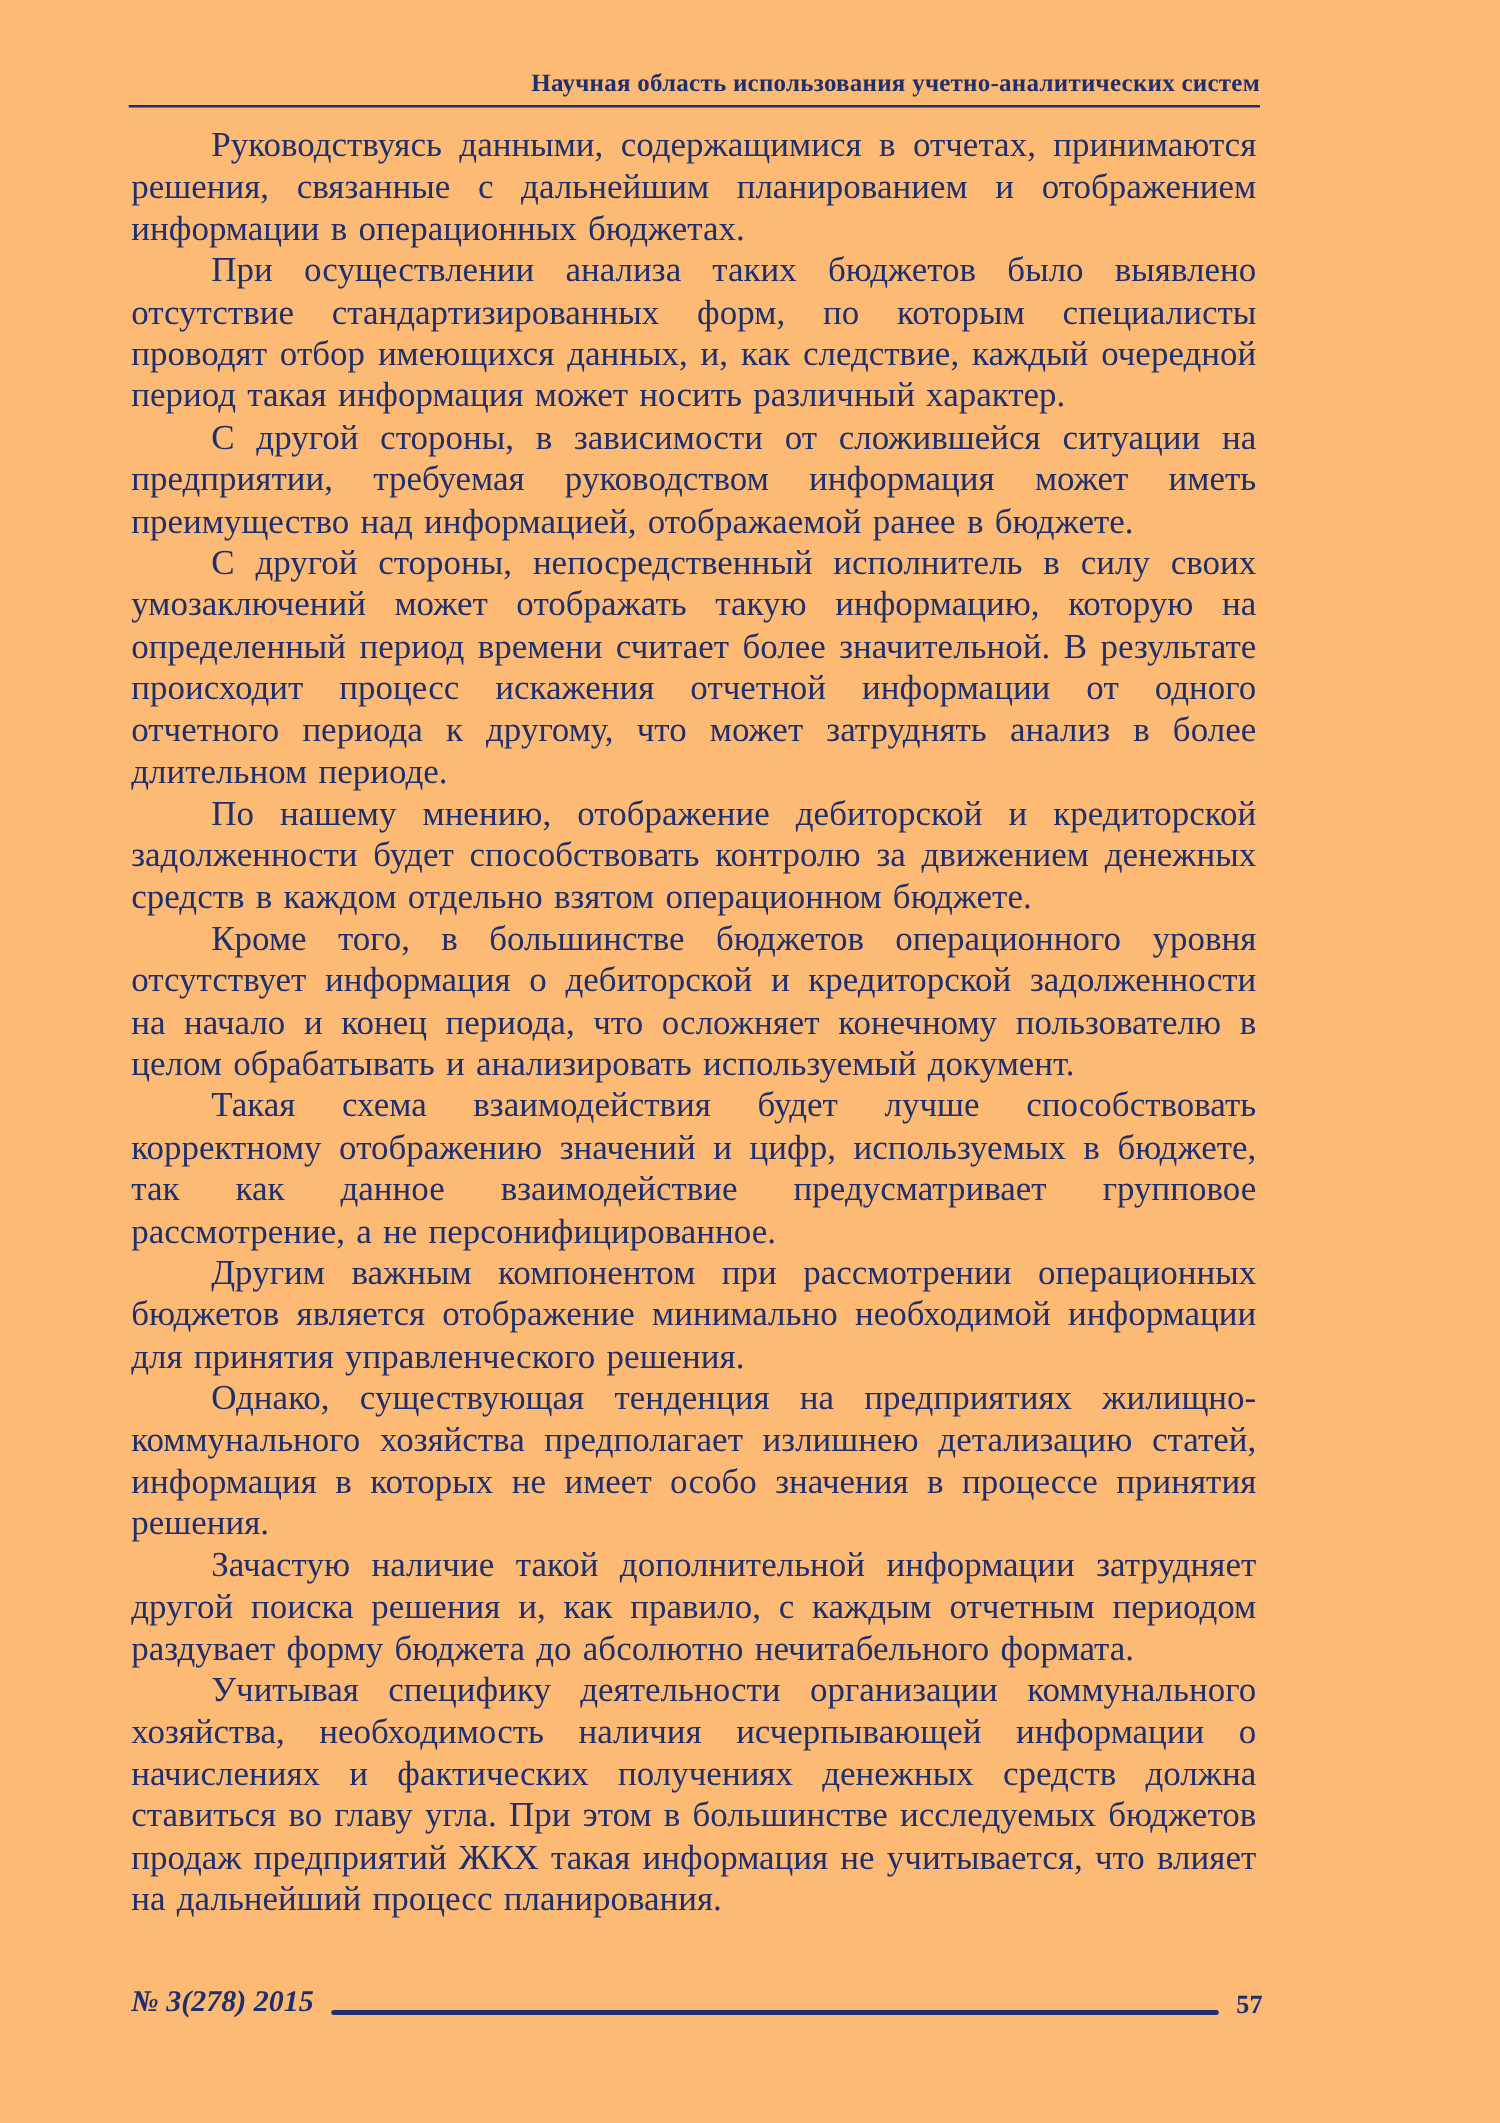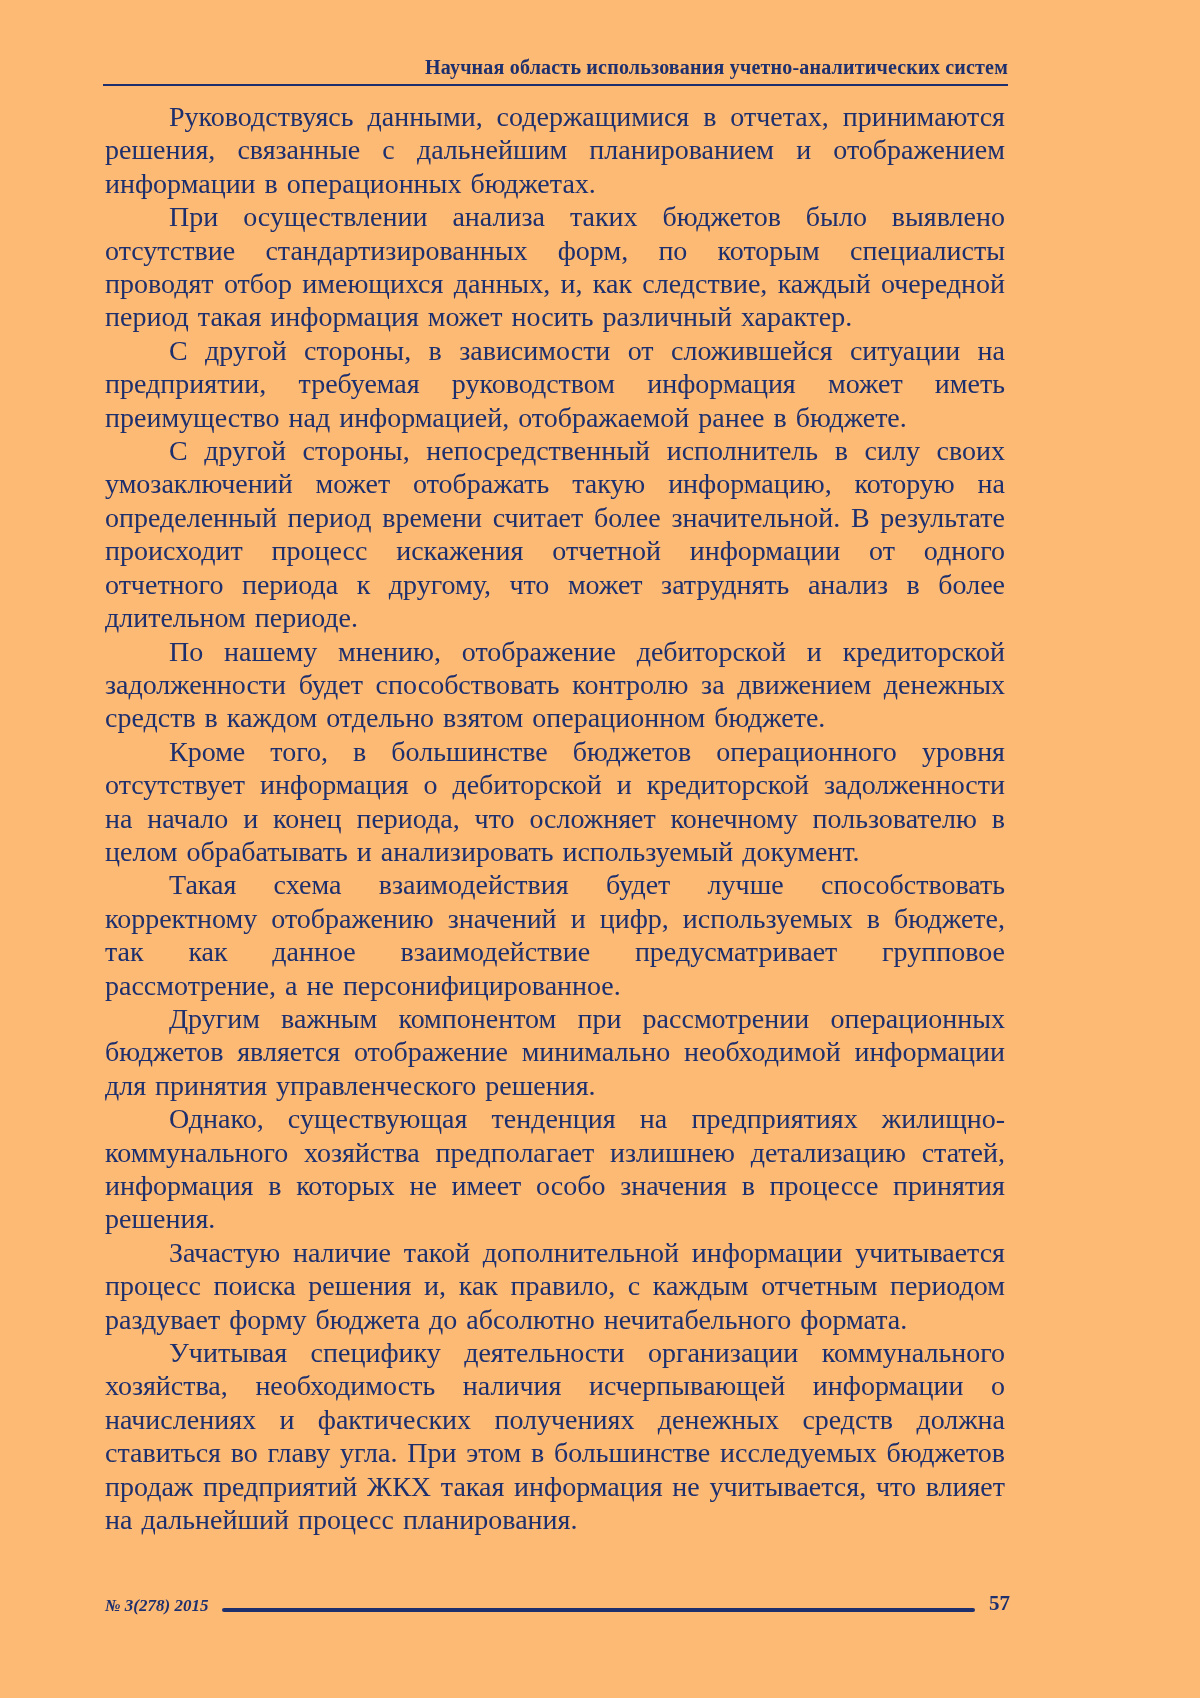--- a/index.html
+++ b/index.html
@@ -54,21 +54,21 @@
     position: absolute;
     left: 105px;
     right: 190px;
     bottom: 82px;
     display: flex;
     align-items: flex-end;
   }
   .issue {
     font-weight: bold;
     font-style: italic;
-    font-size: 17px;
+    font-size: 24px;
     white-space: nowrap;
   }
   .footer-rule {
     flex: 1;
     height: 4px;
     background: #1e2f6e;
     margin: 0 14px 4px 14px;
     border-radius: 2px;
   }
   .page-number {
@@ -89,21 +89,21 @@
   <main class="content" id="article-body">
       <p class="para">Руководствуясь данными, содержащимися в отчетах, принимаются решения, связанные с дальнейшим планированием и отображением информации в операционных бюджетах.</p>
       <p class="para">При осуществлении анализа таких бюджетов было выявлено отсутствие стандартизированных форм, по которым специалисты проводят отбор имеющихся данных, и, как следствие, каждый очередной период такая информация может носить различный характер.</p>
       <p class="para">С другой стороны, в зависимости от сложившейся ситуации на предприятии, требуемая руководством информация может иметь преимущество над информацией, отображаемой ранее в бюджете.</p>
       <p class="para">С другой стороны, непосредственный исполнитель в силу своих умозаключений может отображать такую информацию, которую на определенный период времени считает более значительной. В результате происходит процесс искажения отчетной информации от одного отчетного периода к другому, что может затруднять анализ в более длительном периоде.</p>
       <p class="para">По нашему мнению, отображение дебиторской и кредиторской задолженности будет способствовать контролю за движением денежных средств в каждом отдельно взятом операционном бюджете.</p>
       <p class="para">Кроме того, в большинстве бюджетов операционного уровня отсутствует информация о дебиторской и кредиторской задолженности на начало и конец периода, что осложняет конечному пользователю в целом обрабатывать и анализировать используемый документ.</p>
       <p class="para">Такая схема взаимодействия будет лучше способствовать корректному отображению значений и цифр, используемых в бюджете, так как данное взаимодействие предусматривает групповое рассмотрение, а не персонифицированное.</p>
       <p class="para">Другим важным компонентом при рассмотрении операционных бюджетов является отображение минимально необходимой информации для принятия управленческого решения.</p>
       <p class="para">Однако, существующая тенденция на предприятиях жилищно-коммунального хозяйства предполагает излишнею детализацию статей, информация в которых не имеет особо значения в процессе принятия решения.</p>
-      <p class="para">Зачастую наличие такой дополнительной информации учитывается процесс поиска решения и, как правило, с каждым отчетным периодом раздувает форму бюджета до абсолютно нечитабельного формата.</p>
+      <p class="para">Зачастую наличие такой дополнительной информации затрудняет другой поиска решения и, как правило, с каждым отчетным периодом раздувает форму бюджета до абсолютно нечитабельного формата.</p>
       <p class="para">Учитывая специфику деятельности организации коммунального хозяйства, необходимость наличия исчерпывающей информации о начислениях и фактических получениях денежных средств должна ставиться во главу угла. При этом в большинстве исследуемых бюджетов продаж предприятий ЖКХ такая информация не учитывается, что влияет на дальнейший процесс планирования.</p>
     </main>
 
   <footer class="page-footer">
     <span class="issue">№ 3(278) 2015</span>
     <span class="footer-rule"></span>
     <span class="page-number">57</span>
   </footer>
 
 </div>

